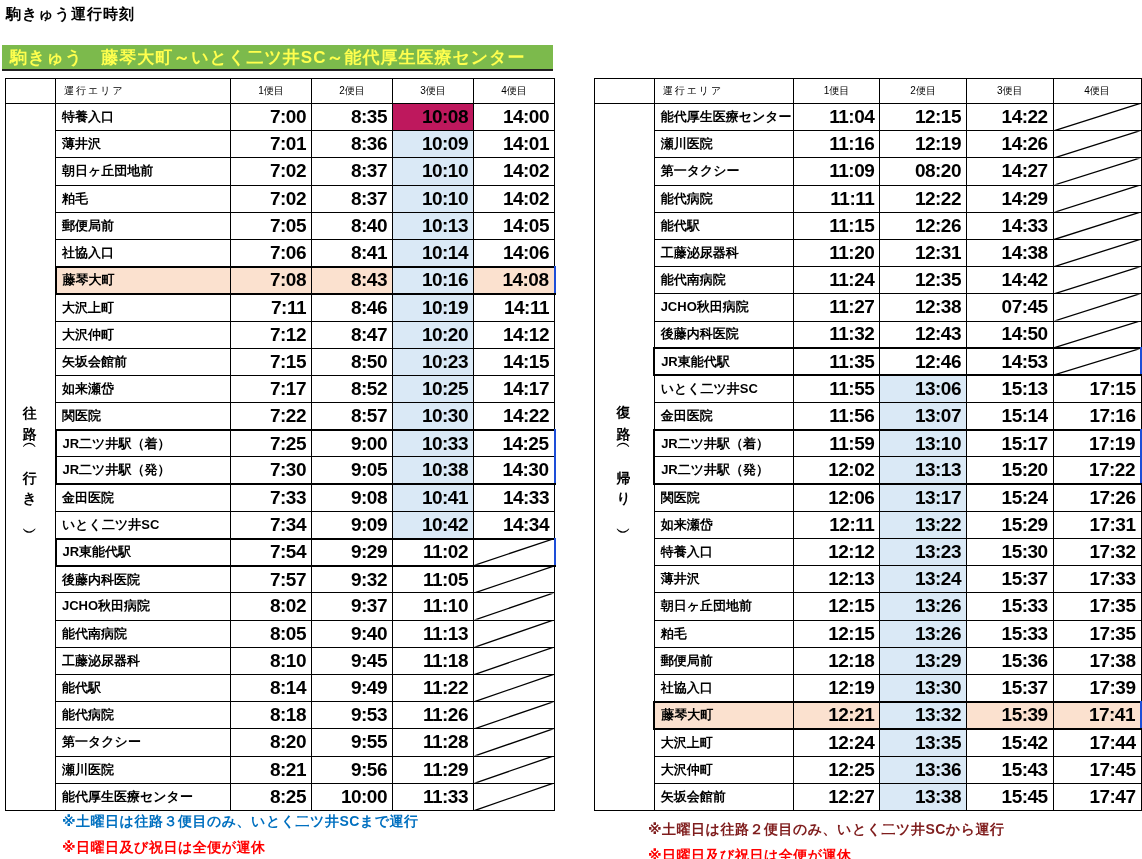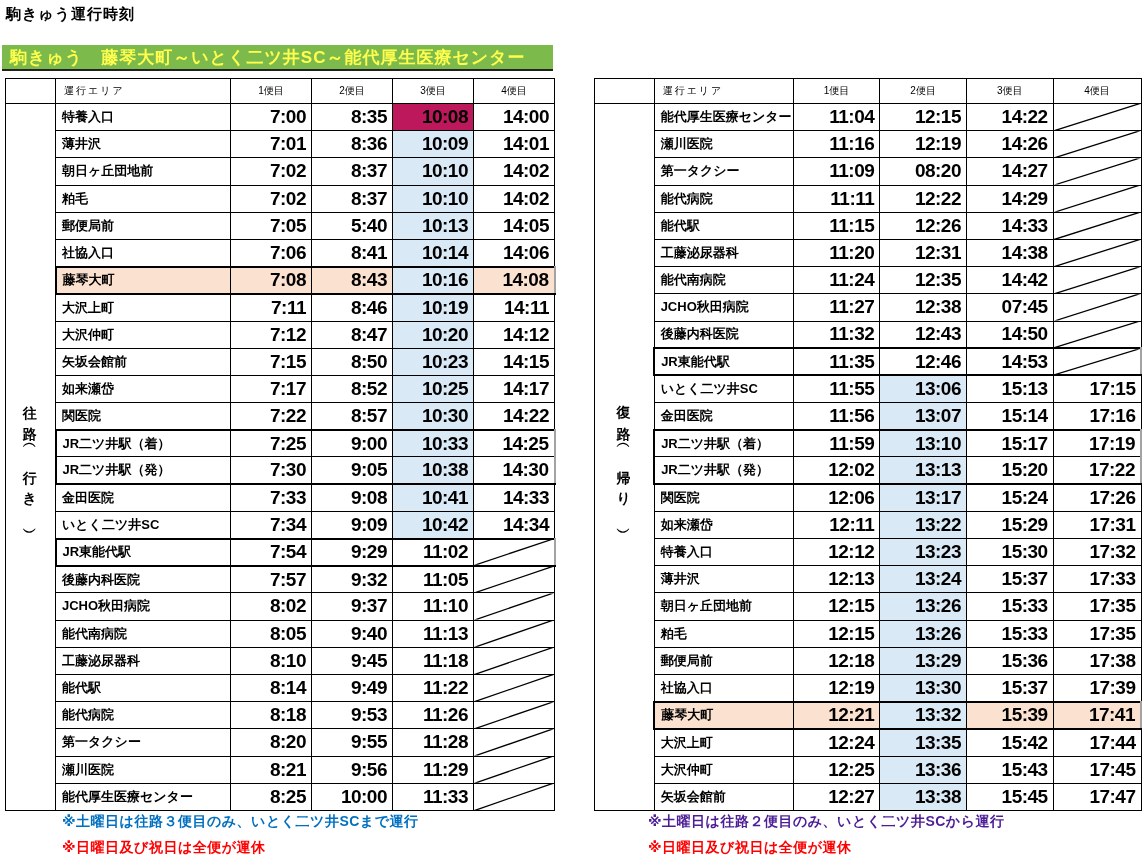--- a/index.html
+++ b/index.html
@@ -39,21 +39,21 @@
   }
   .slash-line{
     position:absolute; left:0; top:0; width:100%; height:100%;
     background:#000;
     -webkit-clip-path:polygon(0 100%, 5% 100%, 100% 0, 95% 0);
     clip-path:polygon(0 100%, 5% 100%, 100% 0, 95% 0);
   }
   .bt{ border-top:2px solid #000; }
   .bb{ border-bottom:2px solid #000; }
   .bl{ border-left:2px solid #000; }
-  .br{ border-right:2px solid #a3a3a3;padding-left:13px; }
+  .br{ border-right:2px solid #1d4ed8;padding-left:13px; }
   .notes{ position:absolute; top:812px; }
   .notes-left{ left:62px; }
   .notes-right{ left:648px; }
   .note{ font-size:14px; font-weight:bold; line-height:18px; margin-bottom:8px; letter-spacing:0.5px; }
 </style>
 </head>
 <body>
 
 <div class="page">
   <h1 class="title">駒きゅう運行時刻</h1>
@@ -107,21 +107,21 @@
           <tr>
             <td class="name">粕毛</td>
             <td class="time">7:02</td>
             <td class="time">8:37</td>
             <td class="time" style="background: rgb(218, 233, 246);">10:10</td>
             <td class="time">14:02</td>
           </tr>
           <tr>
             <td class="name">郵便局前</td>
             <td class="time">7:05</td>
-            <td class="time">5:40</td>
+            <td class="time">8:40</td>
             <td class="time" style="background: rgb(218, 233, 246);">10:13</td>
             <td class="time">14:05</td>
           </tr>
           <tr>
             <td class="name">社協入口</td>
             <td class="time">7:06</td>
             <td class="time">8:41</td>
             <td class="time" style="background: rgb(218, 233, 246);">10:14</td>
             <td class="time">14:06</td>
           </tr>
@@ -514,16 +514,16 @@
             <td class="name">矢坂会館前</td>
             <td class="time">12:27</td>
             <td class="time" style="background: rgb(218, 233, 246);">13:38</td>
             <td class="time">15:45</td>
             <td class="time">17:47</td>
           </tr>
         </tbody>
       </table>
   </section>
   <div class="notes notes-right">
-      <div class="note" style="color: #4c1d95;">※土曜日は往路２便目のみ、いとく二ツ井SCから運行</div>
+      <div class="note" style="color: #7f1d1d; margin-top: 8px;">※土曜日は往路２便目のみ、いとく二ツ井SCから運行</div>
       <div class="note" style="color: rgb(255, 0, 0);">※日曜日及び祝日は全便が運休</div>
     </div>
 </div>
 
 </body></html>

